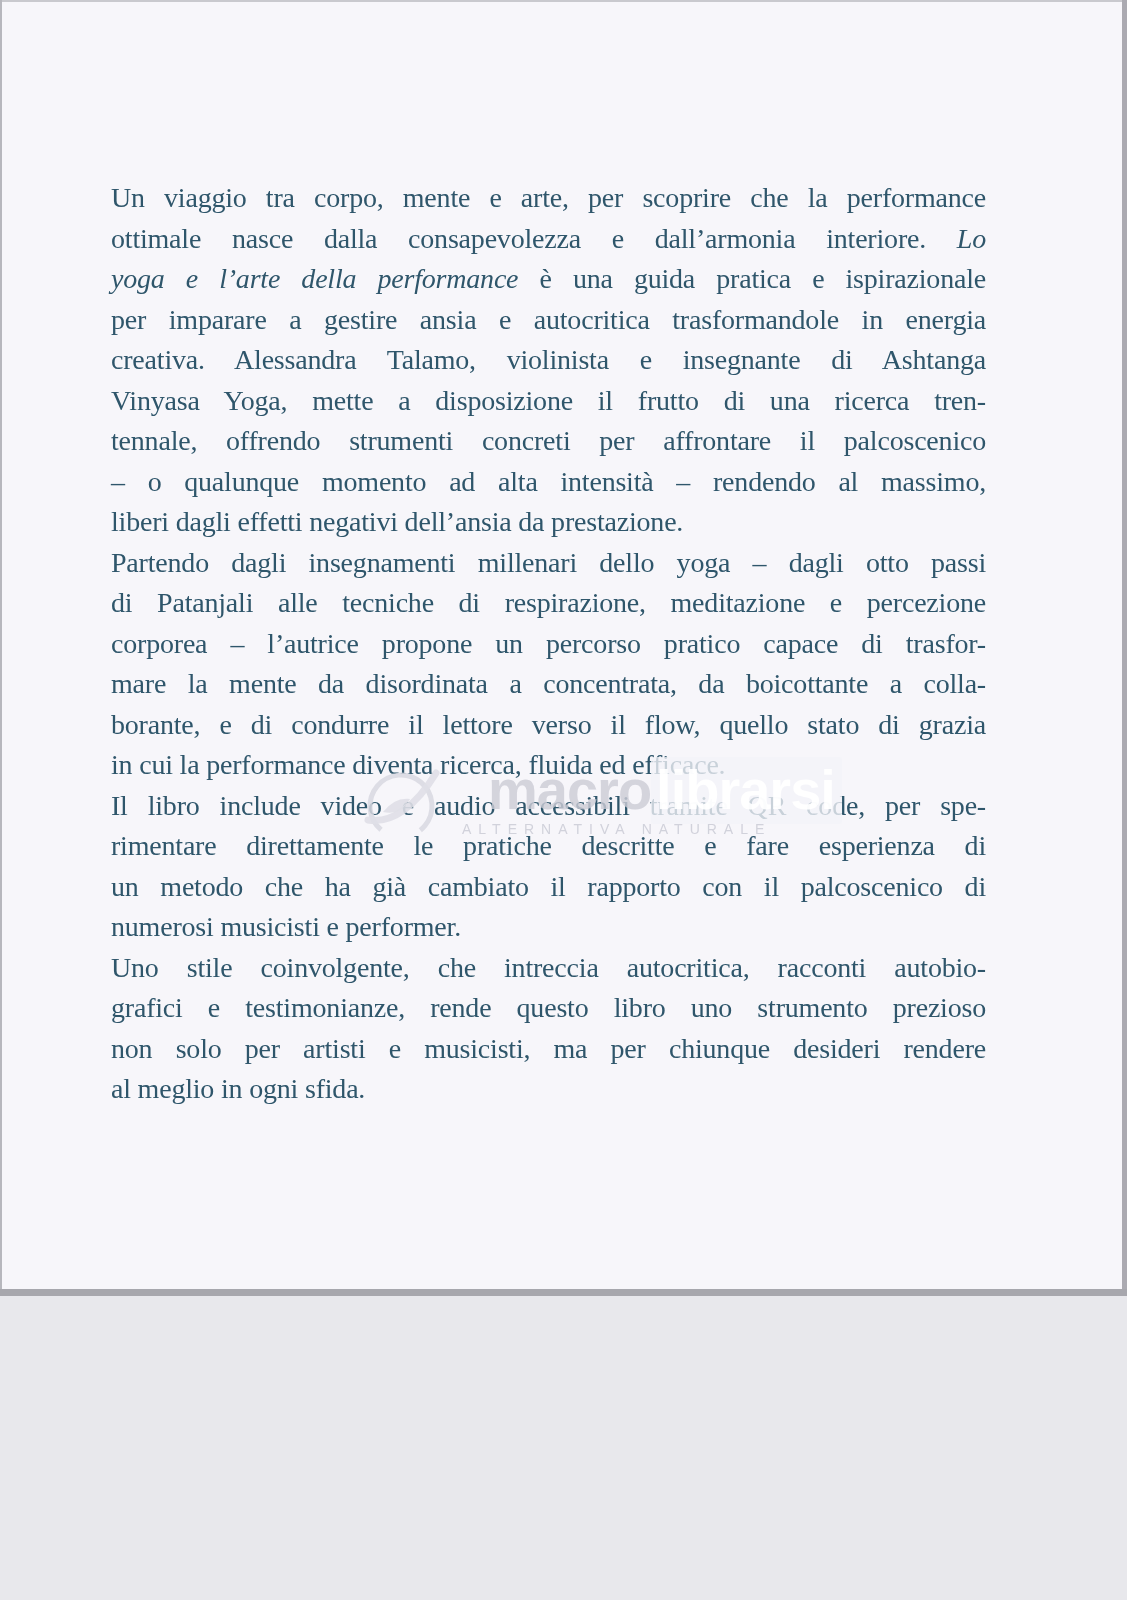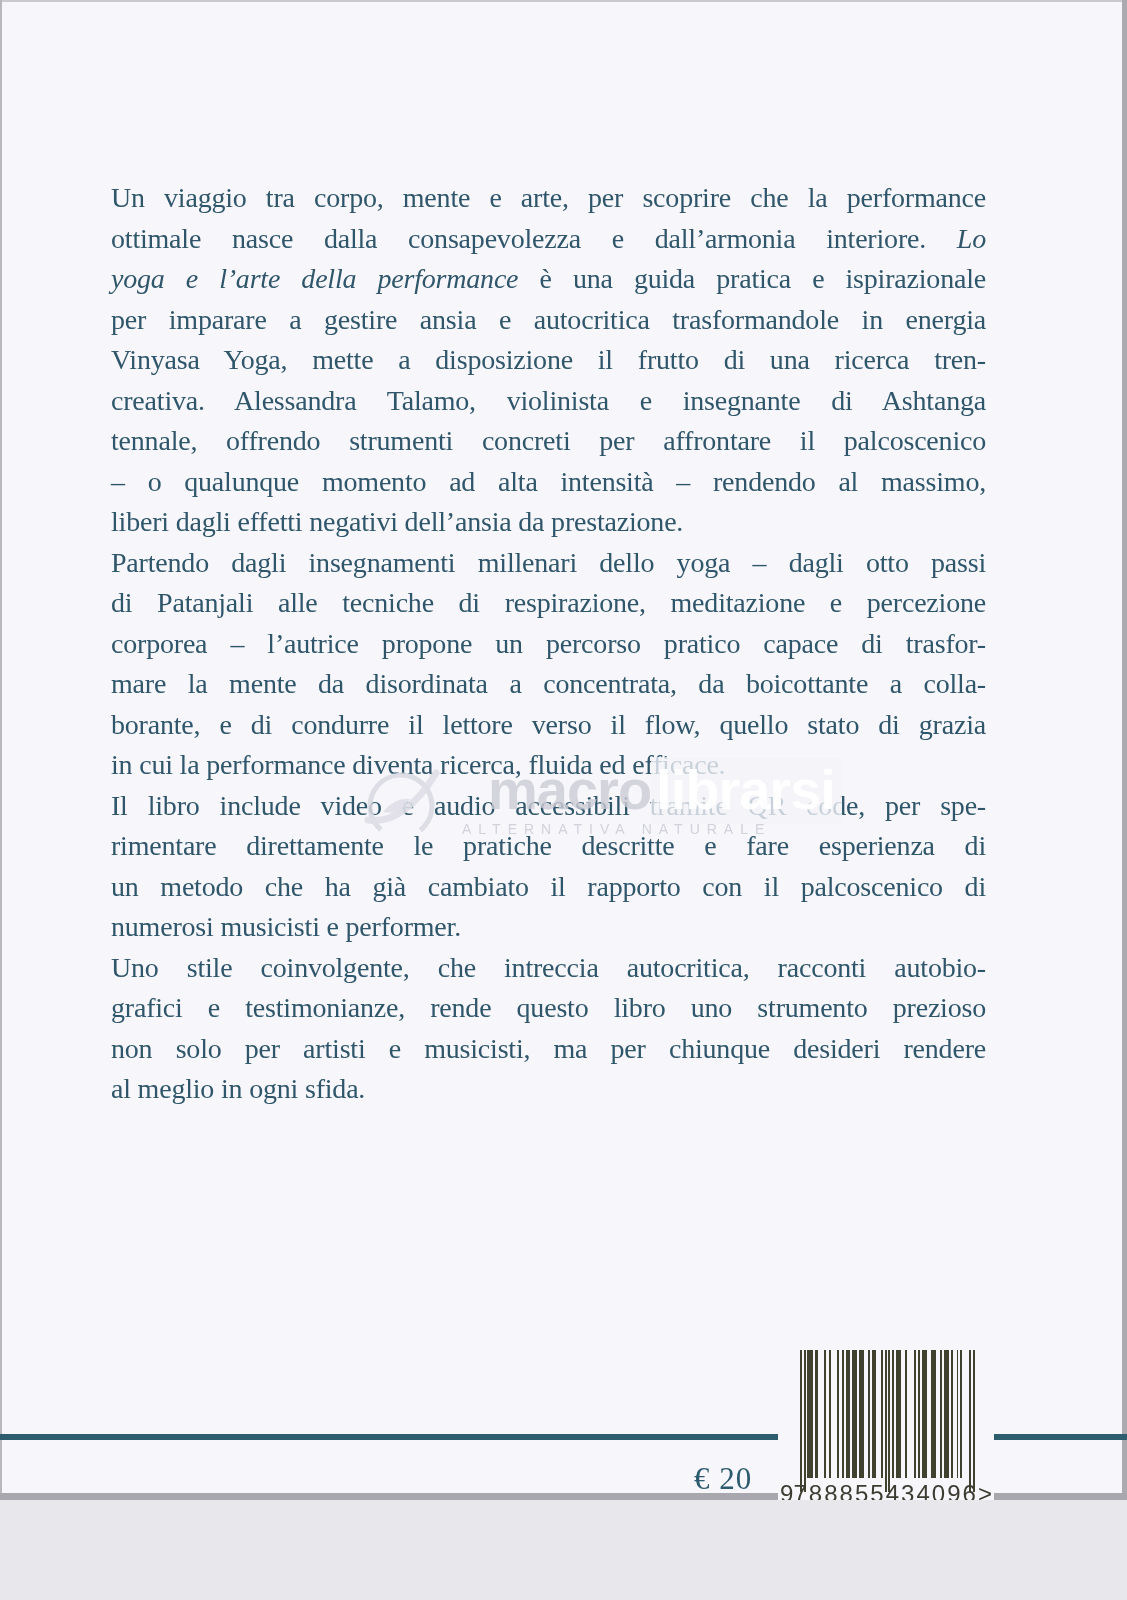--- a/index.html
+++ b/index.html
@@ -1,17 +1,17 @@
 <!DOCTYPE html>
 <html><head>
 <meta charset="utf-8">
 <style>
   html,body { margin:0; padding:0; background:#e8e8ec; }
   .cover {
-    position:relative; width:1127px; height:1500px;
+    position:relative; width:1127px; height:1296px;
     background:#f7f6fa; overflow:hidden;
     font-family:"Liberation Serif","DejaVu Serif",serif;
   }
   
   .edge { position:absolute; }
   .edge.top    { left:0; top:0; width:100%; height:2px; background:#c9c9ce; }
   .edge.left   { left:0; top:0; width:2px; height:100%; background:#b7b7bd; }
   .edge.right  { right:0; top:0; width:5px; height:100%; background:#abaab1; }
   .edge.bottom { left:0; bottom:0; width:100%; height:7px; background:#a7a7ad; }
 
@@ -54,22 +54,22 @@
 </head>
 <body>
 
 <div class="cover">
 
   <div class="blurb" id="blurb">
       <div class="line"><span>Un viaggio tra corpo, mente e arte, per scoprire che la performance</span></div>
       <div class="line"><span>ottimale nasce dalla consapevolezza e dall’armonia interiore. </span><span class="it">Lo</span></div>
       <div class="line"><span class="it">yoga e l’arte della performance</span><span> è una guida pratica e ispirazionale</span></div>
       <div class="line"><span>per imparare a gestire ansia e autocritica trasformandole in energia</span></div>
+      <div class="line"><span>creativa. Alessandra Talamo, violinista e insegnante di Ashtanga</span></div>
       <div class="line"><span>Vinyasa Yoga, mette a disposizione il frutto di una ricerca tren-</span></div>
-      <div class="line"><span>creativa. Alessandra Talamo, violinista e insegnante di Ashtanga</span></div>
       <div class="line"><span>tennale, offrendo strumenti concreti per affrontare il palcoscenico</span></div>
       <div class="line"><span>– o qualunque momento ad alta intensità – rendendo al massimo,</span></div>
       <div class="line end"><span>liberi dagli effetti negativi dell’ansia da prestazione.</span></div>
       <div class="line"><span>Partendo dagli insegnamenti millenari dello yoga – dagli otto passi</span></div>
       <div class="line"><span>di Patanjali alle tecniche di respirazione, meditazione e percezione</span></div>
       <div class="line"><span>corporea – l’autrice propone un percorso pratico capace di trasfor-</span></div>
       <div class="line"><span>mare la mente da disordinata a concentrata, da boicottante a colla-</span></div>
       <div class="line"><span>borante, e di condurre il lettore verso il flow, quello stato di grazia</span></div>
       <div class="line end"><span>in cui la performance diventa ricerca, fluida ed efficace.</span></div>
       <div class="line"><span>Il libro include video e audio accessibili tramite QR code, per spe-</span></div>

